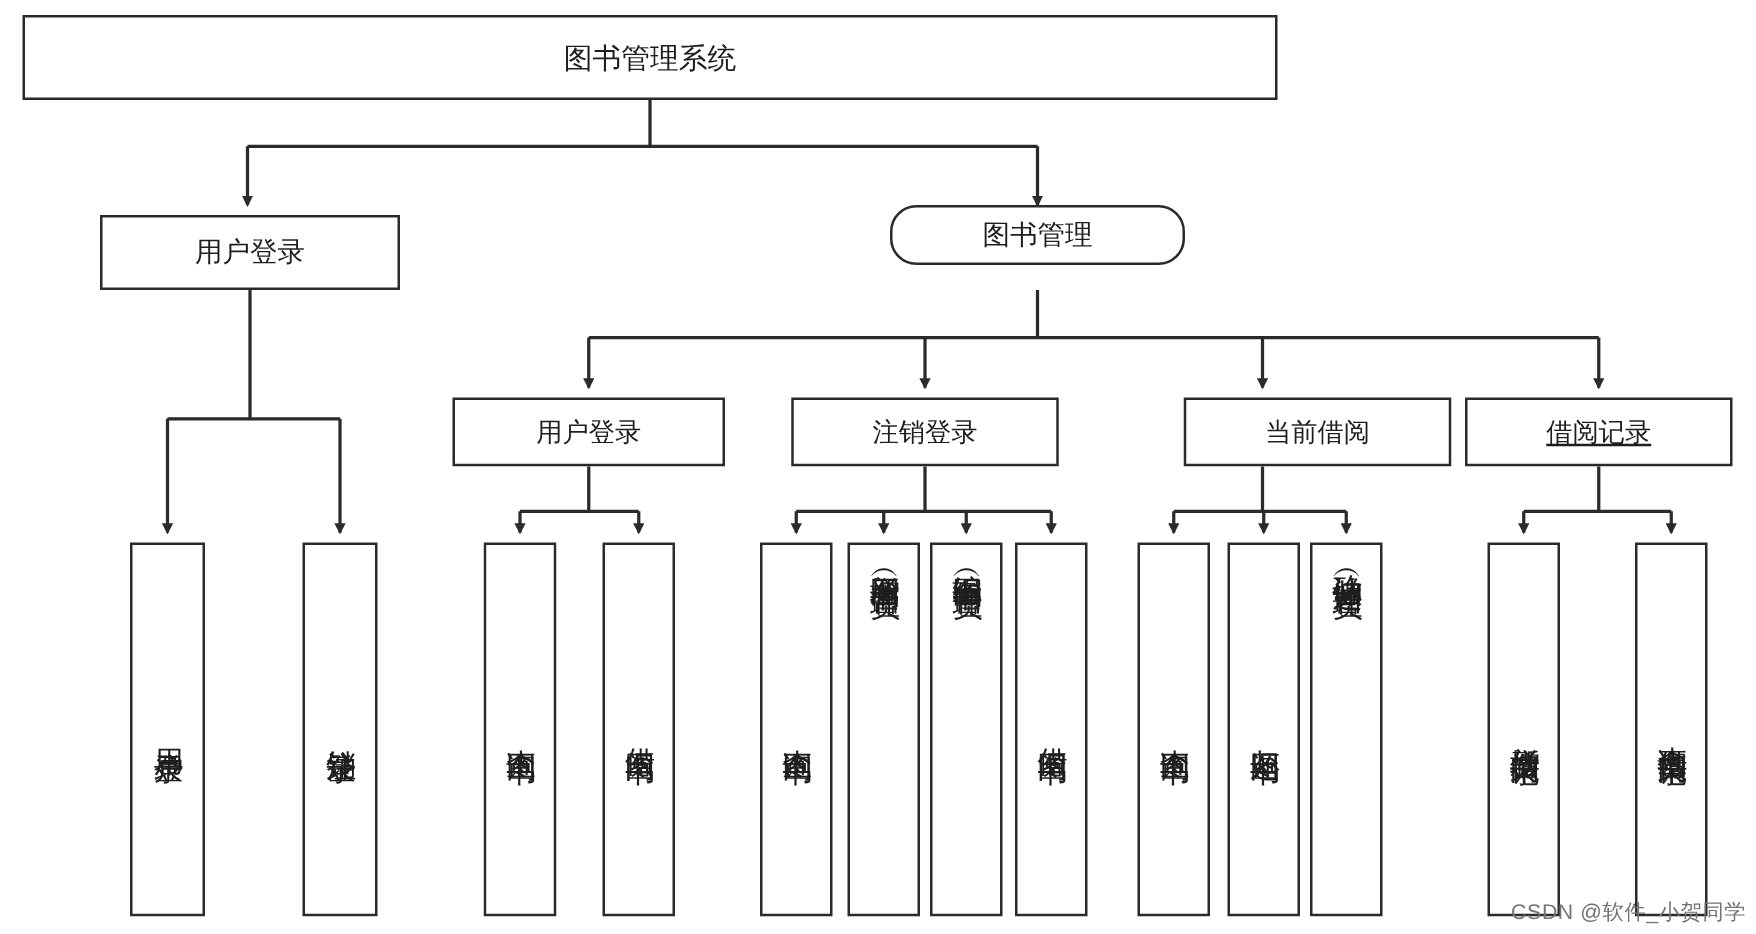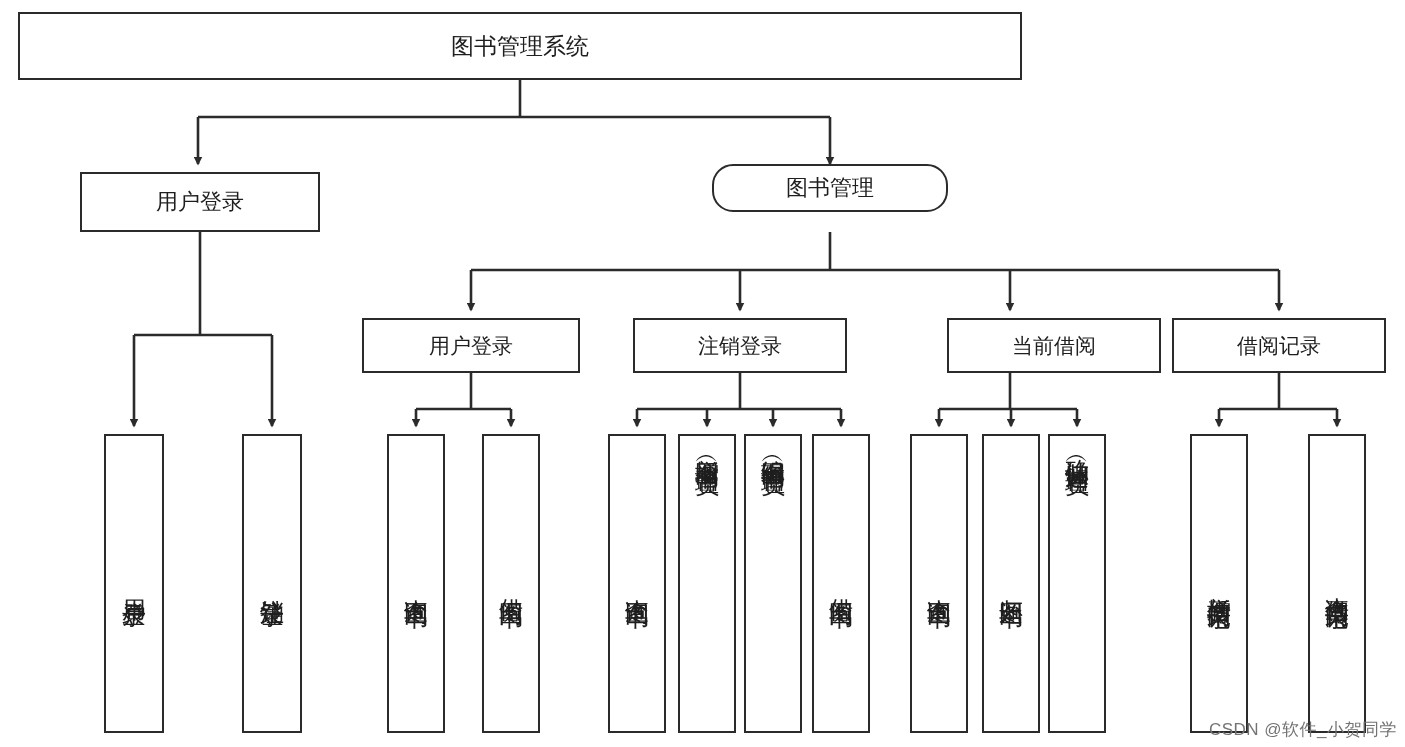--- a/index.html
+++ b/index.html
@@ -141,21 +141,21 @@
 
   <div class="node-box level3" style="left:362px; top:318px; width:218px; height:55px;">
     <span class="hlabel">用户登录</span>
   </div>
   <div class="node-box level3" style="left:633px; top:318px; width:214px; height:55px;">
     <span class="hlabel">注销登录</span>
   </div>
   <div class="node-box level3" style="left:903px; top:318px; width:214px; height:55px;margin-left:44px;">
     <span class="hlabel">当前借阅</span>
   </div>
-  <div class="node-box level3" style="left:1172px; top:318px; width:214px; height:55px;">
+  <div class="node-box level3" style="left:1172px; top:318px; width:214px; height:55px;text-decoration:underline;">
     <span class="hlabel">借阅记录</span>
   </div>
 
   <div class="node-box leaf" style="left:104px; top:434px; width:60px; height:299px;">
     <span class="vlabel">用户登录</span>
   </div>
   <div class="node-box leaf" style="left:242px; top:434px; width:60px; height:299px;">
     <span class="vlabel">注销登录</span>
   </div>
 

